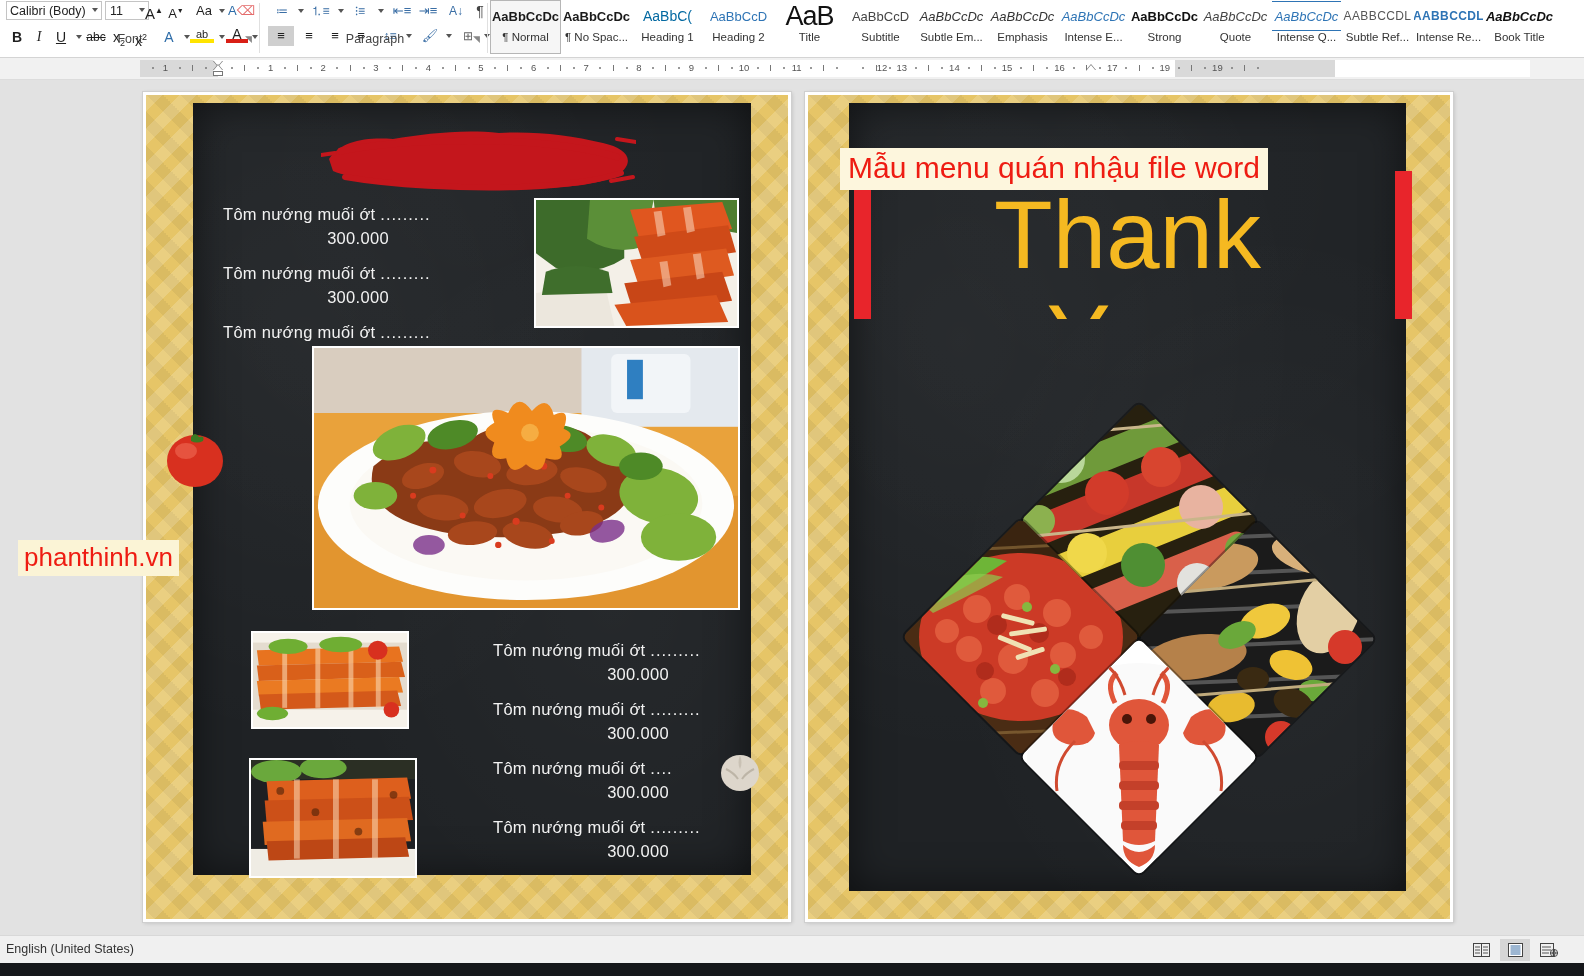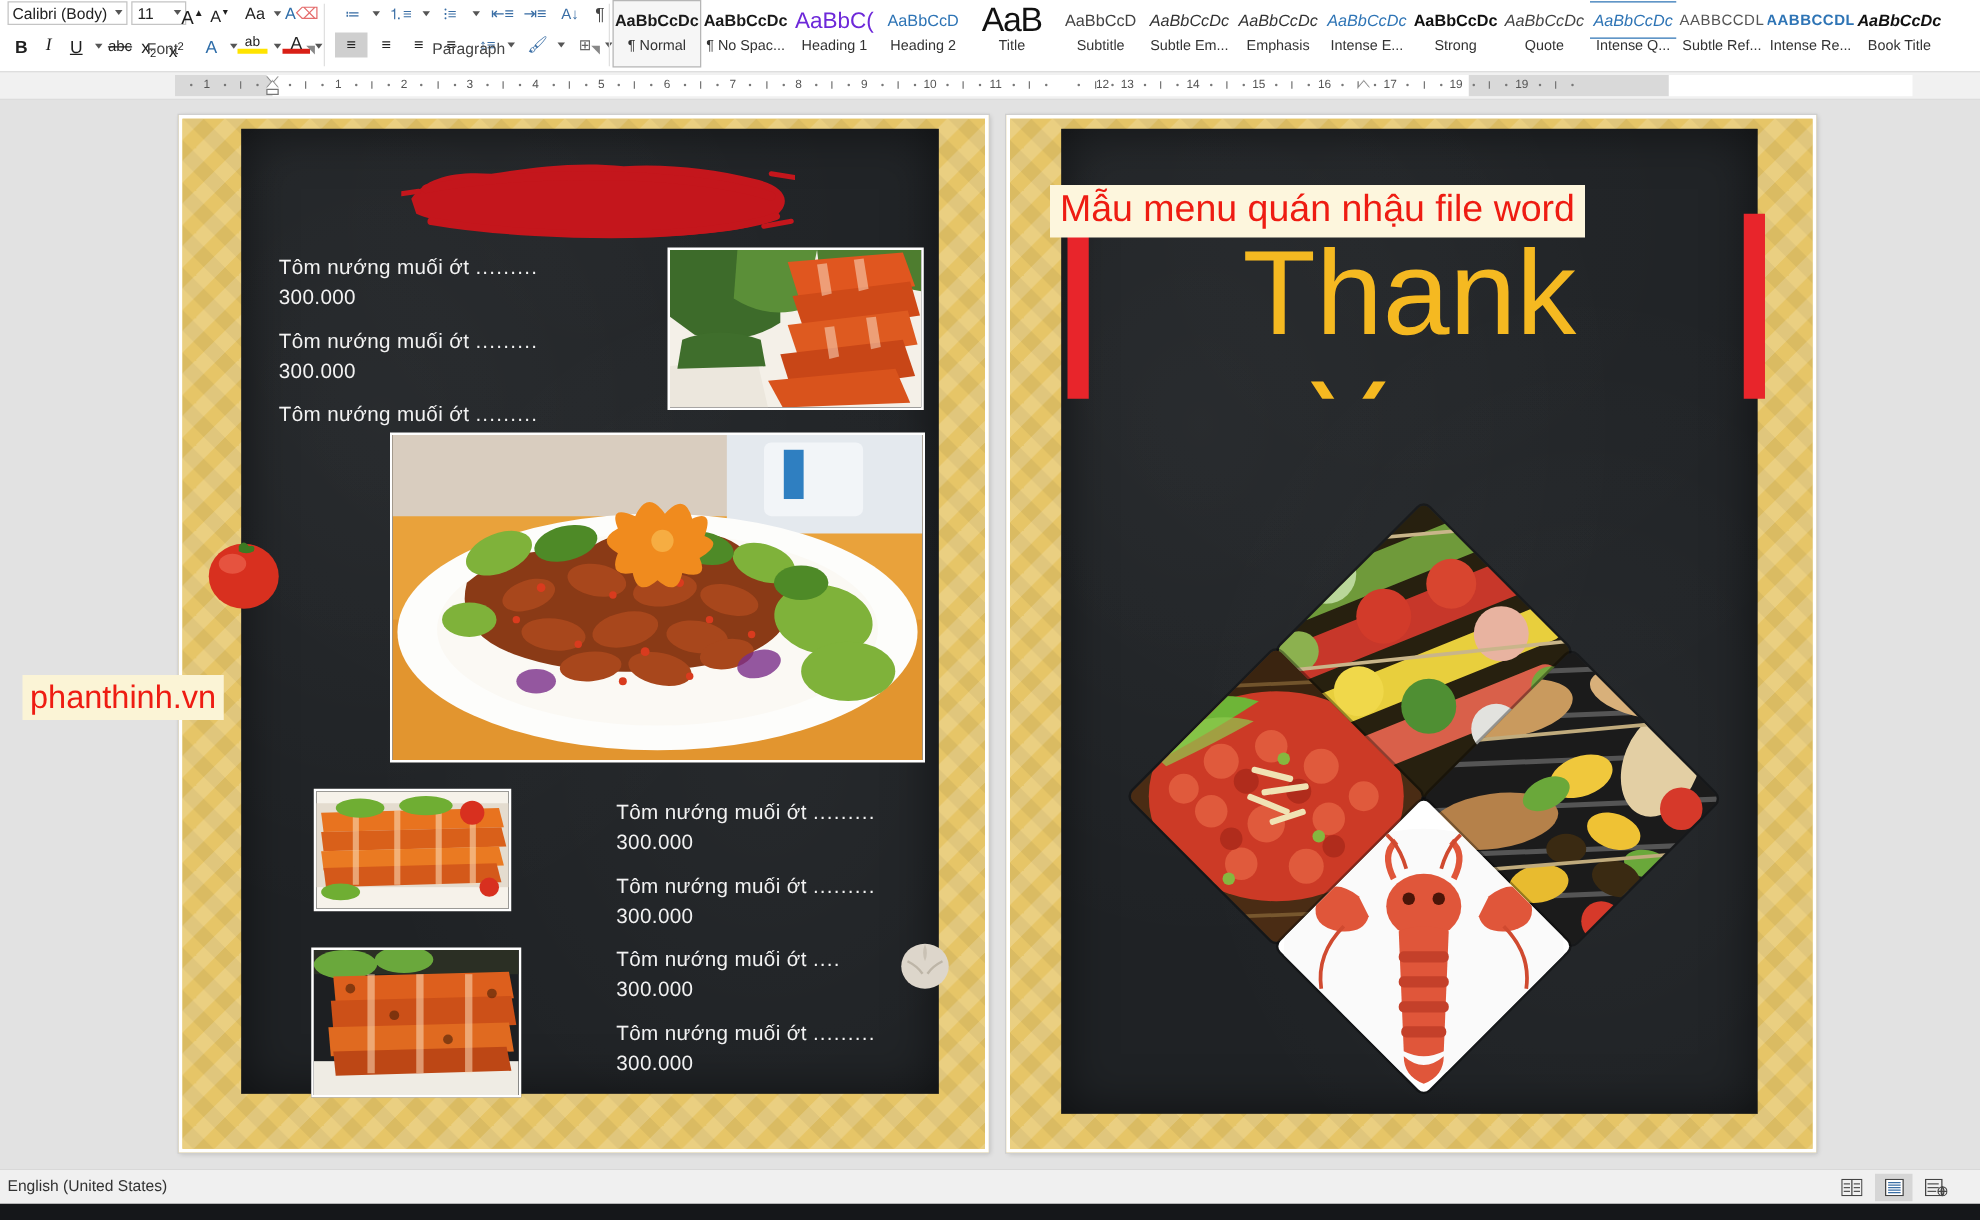--- a/index.html
+++ b/index.html
@@ -153,21 +153,21 @@
 
   .menu-line {
     color: #f2f2f2; font-size: 16.5px; line-height: 24px;
     letter-spacing: .3px; white-space: nowrap;
   }
   .menu-block { position: absolute; }
   #menu-top  { left: 30px; top: 99px; width: 270px; }
   #menu-bot  { left: 300px; top: 535px; width: 290px; }
   .mi { margin-bottom: 11px; }
   .mi .dots { letter-spacing: 1px; }
-  .mi .price { display: block; }
+  .mi .price { display: block; text-align: center; }
 
   .photo {
     position: absolute; overflow: hidden; background: #222;
     border: 2px solid #ffffff;
   }
 
   
   .red-bar { position: absolute; background: #e8252b; width: 17px; }
   #red-bar-left  { left: 5px;  top: 68px; height: 148px; }
   #red-bar-right { left: 546px; top: 68px; height: 148px; }
@@ -301,21 +301,21 @@
     <div class="style-gallery" id="style-gallery">
         <div class="style-item selected">
           <div class="style-preview" style="font-weight:bold;color:#1a1a1a;font-size:13px;">AaBbCcDc</div>
           <div class="style-name">¶ Normal</div>
         </div>
         <div class="style-item">
           <div class="style-preview" style="font-weight:bold;color:#1a1a1a;font-size:13px;">AaBbCcDc</div>
           <div class="style-name">¶ No Spac...</div>
         </div>
         <div class="style-item">
-          <div class="style-preview" style="color:#6d28d9;font-size:18px;">AaBbC(</div>
+          <div class="style-preview" style="color:#0369a1;font-size:14px;">AaBbC(</div>
           <div class="style-name">Heading 1</div>
         </div>
         <div class="style-item">
           <div class="style-preview" style="color:#2e74b5;font-size:13px;">AaBbCcD</div>
           <div class="style-name">Heading 2</div>
         </div>
         <div class="style-item">
           <div class="style-preview" style="color:#111;font-size:27px;letter-spacing:-1px;">AaB</div>
           <div class="style-name">Title</div>
         </div>

